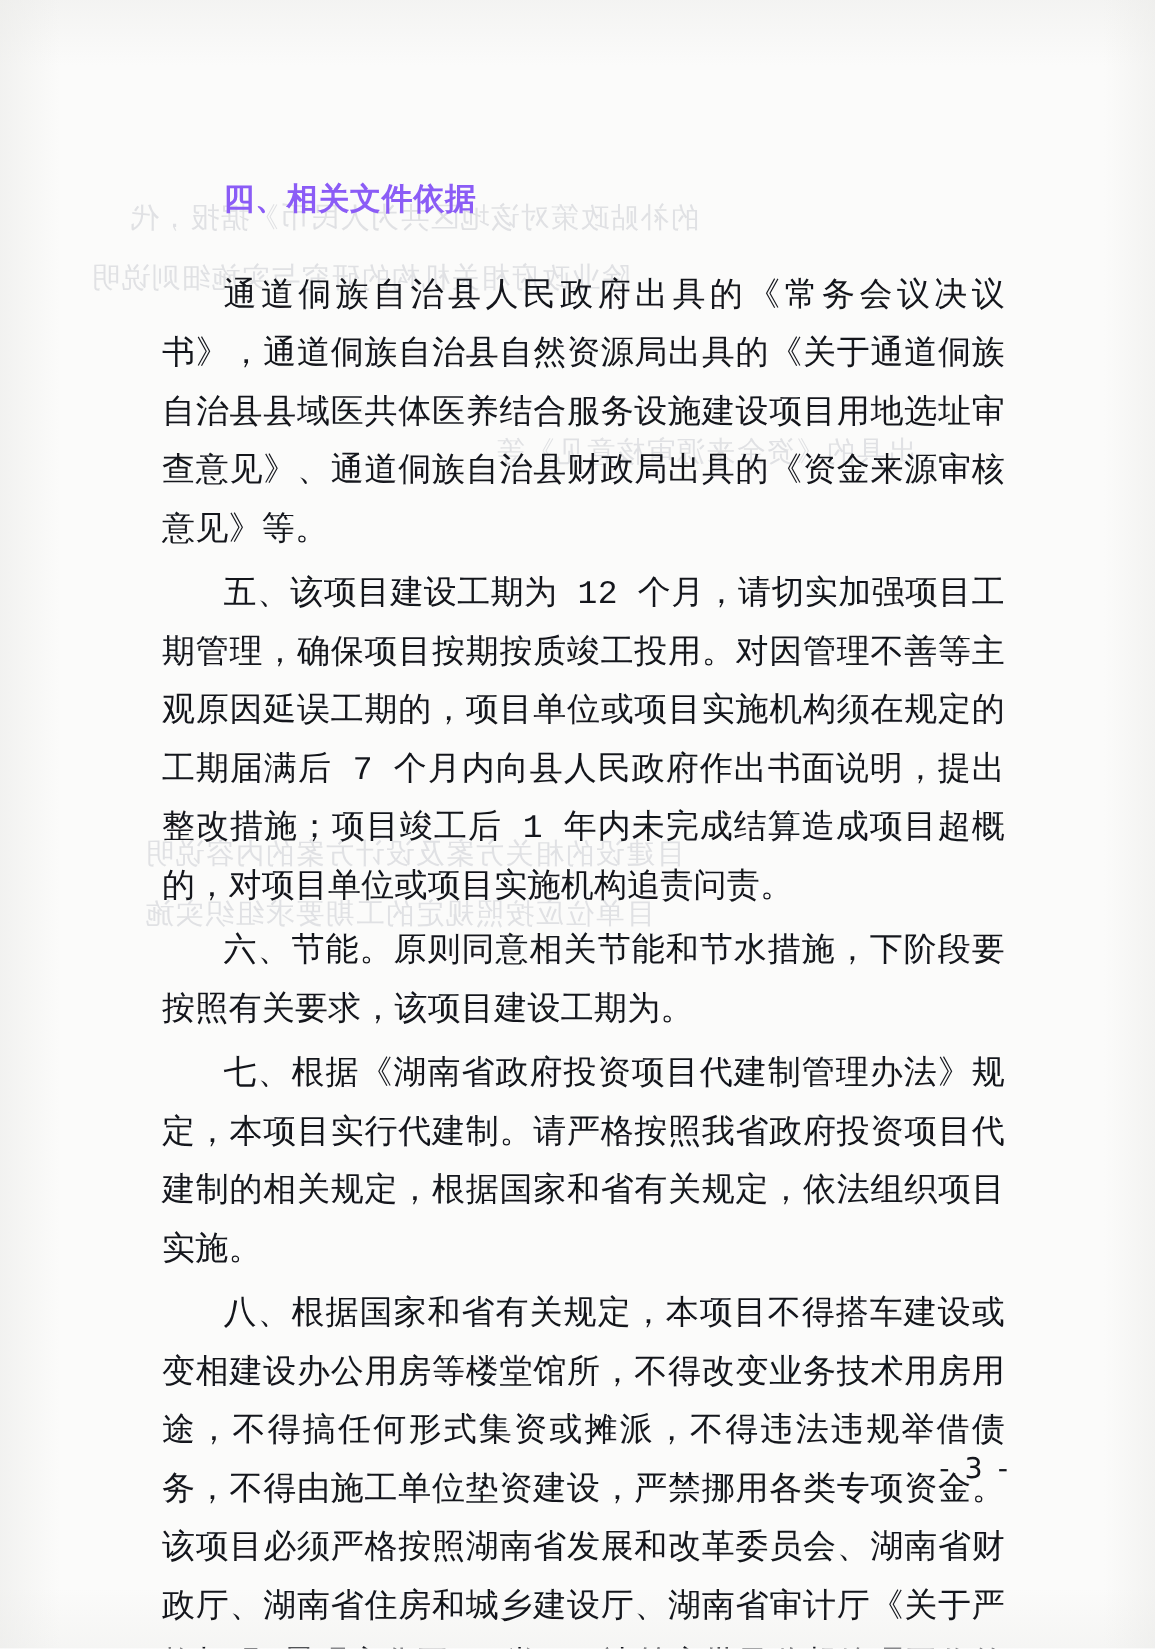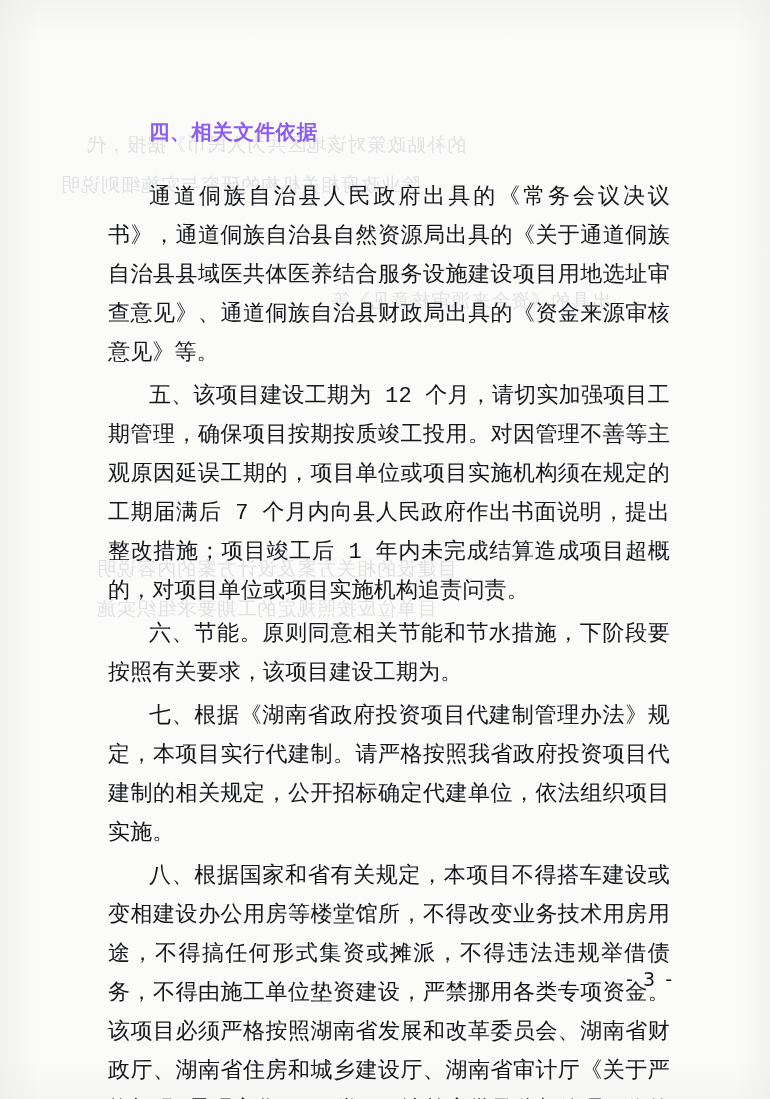--- a/index.html
+++ b/index.html
@@ -97,18 +97,18 @@
   <div class="bleed b3">出具的《资金来源审核意见》等</div>
   <div class="bleed b4">目建设的相关方案及设计方案的内容说明</div>
   <div class="bleed b5">目单位应按照规定的工期要求组织实施</div>
 
   <div class="content">
     <h1 class="heading">四、相关文件依据</h1>
 
     <p class="para">通道侗族自治县人民政府出具的《常务会议决议书》，通道侗族自治县自然资源局出具的《关于通道侗族自治县县域医共体医养结合服务设施建设项目用地选址审查意见》、通道侗族自治县财政局出具的《资金来源审核意见》等。</p>
     <p class="para">五、该项目建设工期为 12 个月，请切实加强项目工期管理，确保项目按期按质竣工投用。对因管理不善等主观原因延误工期的，项目单位或项目实施机构须在规定的工期届满后 7 个月内向县人民政府作出书面说明，提出整改措施；项目竣工后 1 年内未完成结算造成项目超概的，对项目单位或项目实施机构追责问责。</p>
     <p class="para">六、节能。原则同意相关节能和节水措施，下阶段要按照有关要求，该项目建设工期为。</p>
-    <p class="para">七、根据《湖南省政府投资项目代建制管理办法》规定，本项目实行代建制。请严格按照我省政府投资项目代建制的相关规定，公开招标确定代建单位，依法组织项目实施。</p>
+    <p class="para">七、根据《湖南省政府投资项目代建制管理办法》规定，本项目实行代建制。请严格按照我省政府投资项目代建制的相关规定，根据国家和省有关规定，依法组织项目实施。</p>
     <p class="para">八、根据国家和省有关规定，本项目不得搭车建设或变相建设办公用房等楼堂馆所，不得改变业务技术用房用途，不得搞任何形式集资或摊派，不得违法违规举借债务，不得由施工单位垫资建设，严禁挪用各类专项资金。该项目必须严格按照湖南省发展和改革委员会、湖南省财政厅、湖南省住房和城乡建设厅、湖南省审计厅《关于严格加强“景观亮化工程”类项目决策审批及监督管理工作的通知》（湘发改投资〔2020〕573 号）执行。</p>
   </div>
 
   <div class="pagenum">- 3 -</div>
 </div>
 
 </body></html>

